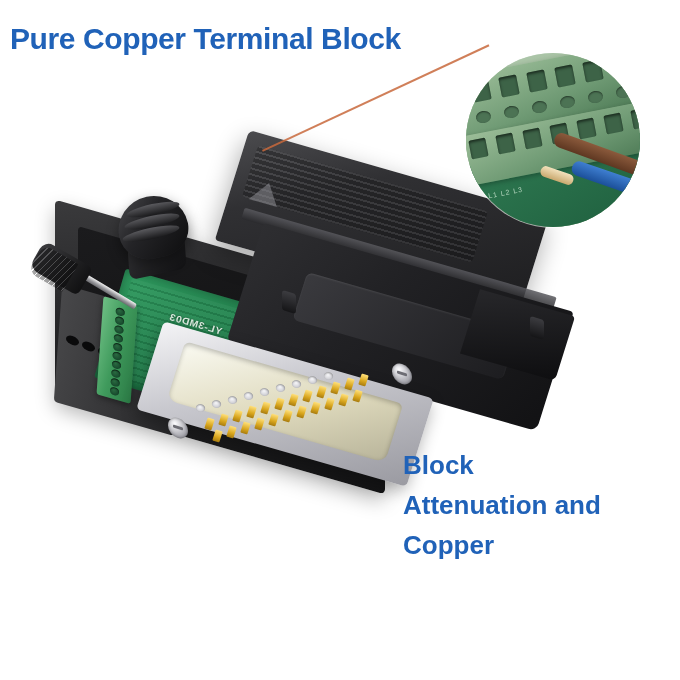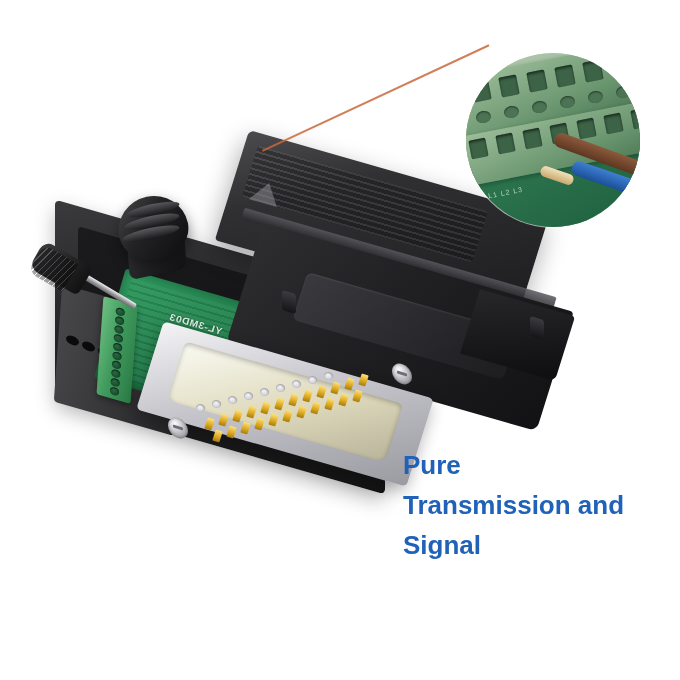--- a/index.html
+++ b/index.html
@@ -286,20 +286,21 @@
   .ins-silk{
     position:absolute;color:#cfe9d4;font-size:7px;letter-spacing:1px;
     transform:rotate(-11deg);opacity:.8;font-family:"Liberation Sans",sans-serif;
   }
 </style>
 </head>
 <body>
 
 <div id="stage">
 
+  <div class="headline">Pure Copper Terminal Block</div>
 
   <div class="product">
 
     <div class="base-shell"></div>
     <div class="base-inner"></div>
     <div class="base-rim"></div>
 
     <div class="vent-slot" style="left:66px;top:336px;width:13px;height:9px;"></div>
     <div class="vent-slot" style="left:82px;top:342px;width:13px;height:9px;"></div>
     <div class="vent-slot" style="left:98px;top:348px;width:13px;height:9px;"></div>
@@ -429,18 +430,18 @@
     <div class="ins-cell" style="left:166px;top:56px;width:17px;height:19px;transform:rotate(-11deg);"></div>
 
     <div class="wire-brown"></div>
     <div class="wire-blue"></div>
     <div class="wire-cu"></div>
 
     <div class="ins-silk" style="left:22px;top:136px;">L1 L2 L3</div>
   </div>
 
   <div class="benefits">
-    <div>Pure</div>
-    <div>Transmission and</div>
-    <div>Signal</div>
+    <div>Block</div>
+    <div>Attenuation and</div>
+    <div>Copper</div>
   </div>
 
 </div>
 
 </body></html>

